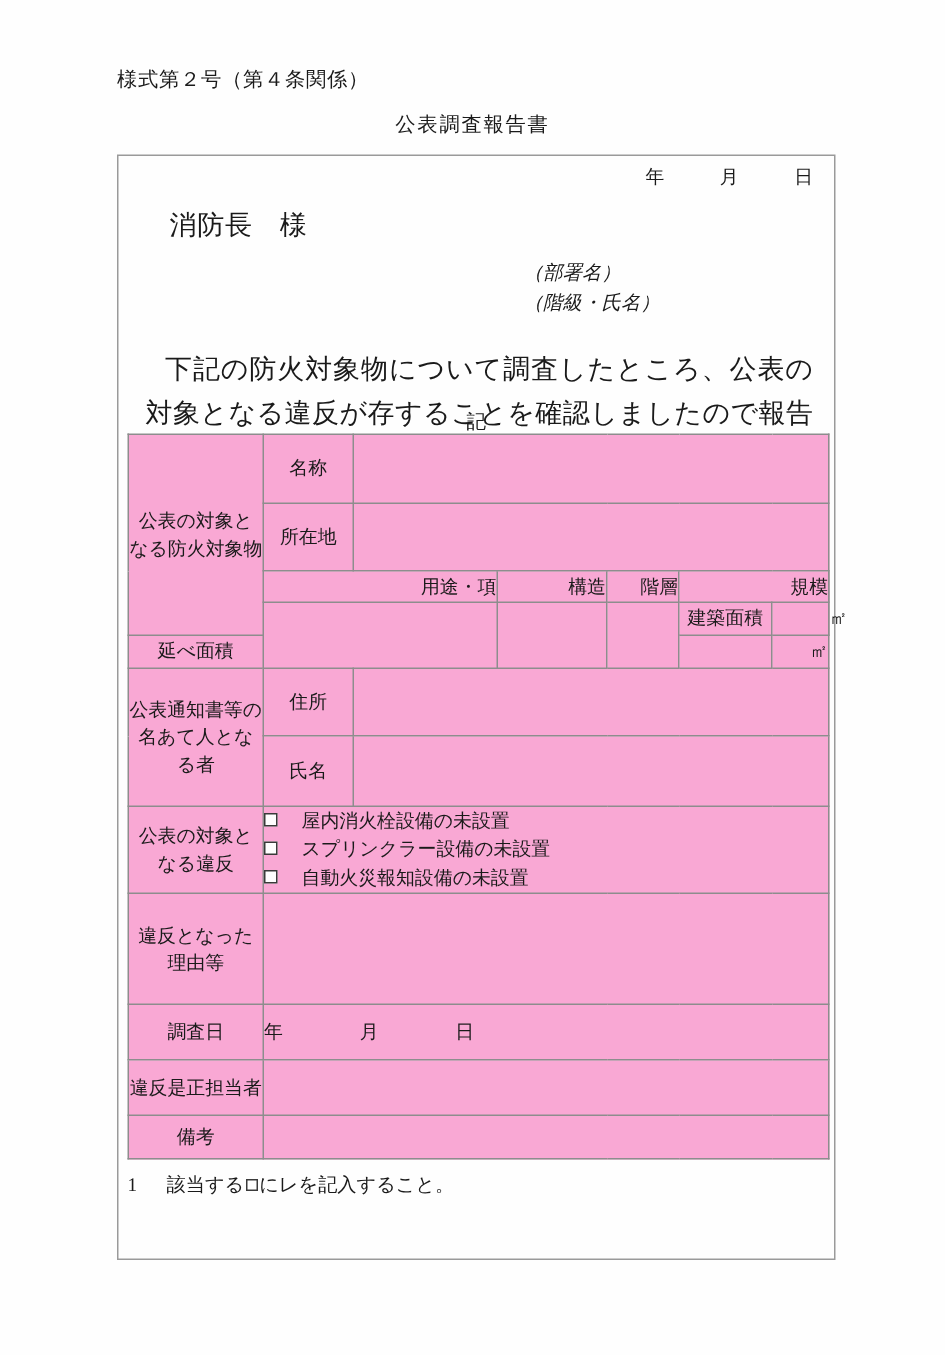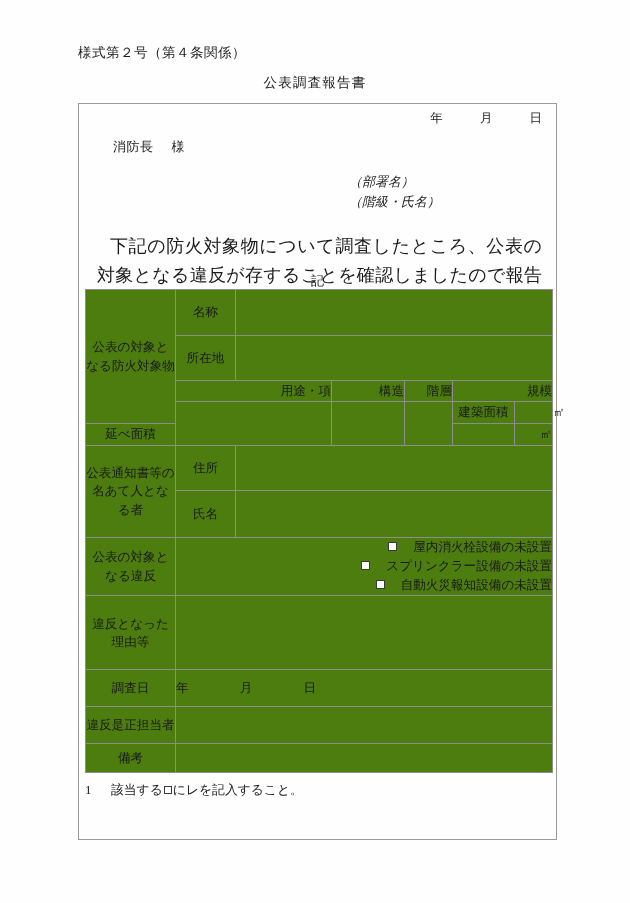--- a/index.html
+++ b/index.html
@@ -58,21 +58,21 @@
     font-size: 12.5px;
     white-space: nowrap;
   }
   .date-line .seg { display: inline-block; }
   .date-line .seg + .seg { margin-left: 34px; }
 
   .addressee {
     position: absolute;
     left: 34px;
     top: 34px;
-    font-size: 13px;
+    font-size: 18px;
     letter-spacing: 0.5px;
   }
   .addressee .hon { margin-left: 18px; }
 
   .sender {
     position: absolute;
     left: 270px;
     top: 68px;
     font-size: 13px;
     line-height: 1.55;
@@ -105,21 +105,21 @@
     top: 185px;
     width: 467px;
     border-collapse: collapse;
     table-layout: fixed;
     font-size: 12.6px;
   }
   table.form td {
     border: 1px solid #8d8d8d;
     padding: 0;
     vertical-align: middle;
-    background: #4d7c0f;
+    background: #f9a8d4;
   }
   .lbl {
     text-align: center;
     line-height: 1.45;
     padding: 4px 2px;
   }
   .lbl-left {
     width: 90px;
   }
   .lbl-mid {
@@ -145,21 +145,20 @@
   .unit {
     text-align: right;
     padding-right: 7px;
     font-size: 12px;
   }
 
   .check-list {
     padding: 4px 0 4px 16px;
     line-height: 1.52;
     font-size: 12.6px;
-    text-align: right;
   }
   .check-list .row { white-space: nowrap; }
   .check-list .box {
     display: inline-block;
     width: 9px;
     height: 9px;
     border: 1px solid #3a3a3a;
     vertical-align: 0px;
     margin-right: 16px;
     box-sizing: border-box;

